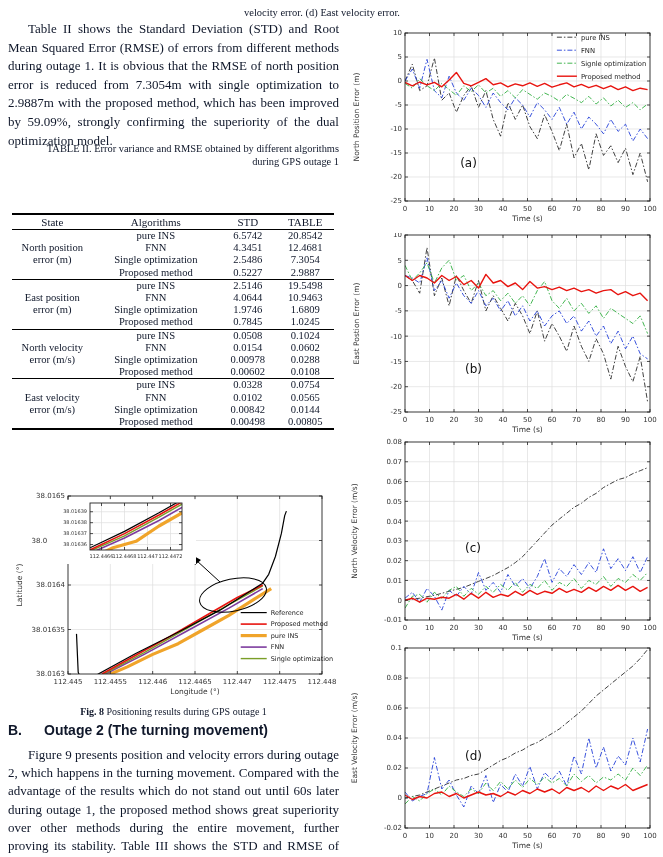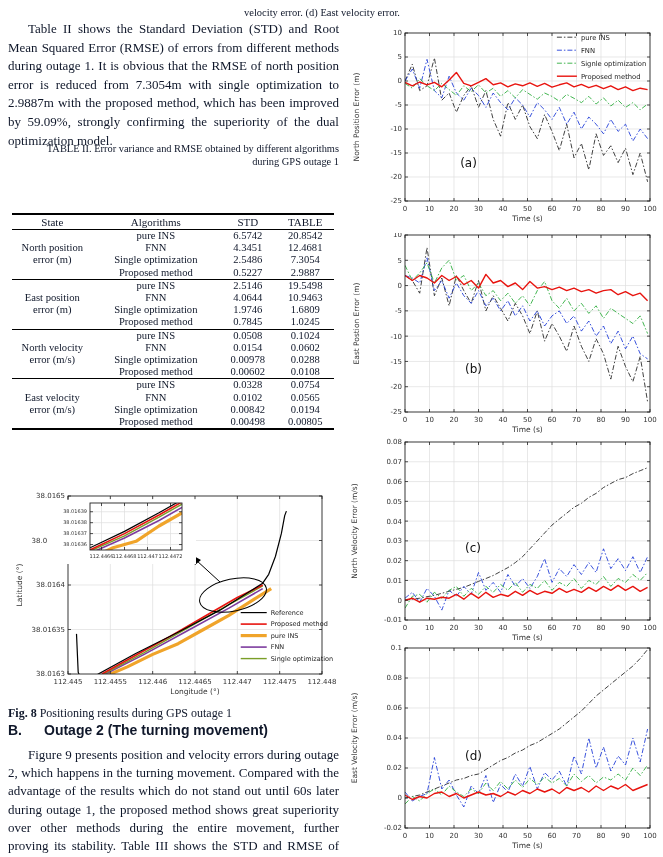--- a/index.html
+++ b/index.html
@@ -18,21 +18,21 @@
   table.datatable td{font-size:10.6px;line-height:12.2px;text-align:center;padding:0 2px;}
   table.datatable tr.group-start td{border-top:1px solid #000;}
   table.datatable tr.group-start.first td{border-top:none;}
   td.state{width:80px;}
   td.alg{width:128px;}
   td.num{width:55px;}
   .chartbox{background:#fff;}
   #chart-fig8{left:8px;top:492px;width:330px;height:212px;}
   #chart-fig8-inset{left:40px;top:8px;width:148px;height:64px;background:#fff;position:absolute;z-index:3;}
   #fig8-annot{left:0;top:0;width:330px;height:212px;z-index:2;pointer-events:none;}
-  .figcap{left:8px;top:706px;width:331px;font-size:12px;}
+  .figcap{left:8px;top:706px;width:331px;text-align:center;font-size:10px;}
   .headingB{left:8px;top:722px;width:331px;font-family:"Liberation Sans",sans-serif;
         font-weight:bold;font-size:14px;display:flex;gap:22px;}
   #chart-a{left:345px;top:24px;width:318px;height:208px;}
   #chart-b{left:345px;top:233px;width:318px;height:203px;}
   #chart-c{left:345px;top:437px;width:318px;height:204px;}
   #chart-d{left:345px;top:641px;width:318px;height:216px;}
   svg text{font-family:"DejaVu Sans","Liberation Sans",sans-serif;}
 </style>
 </head>
 <body>
@@ -128,21 +128,21 @@
           <td class="num">0.0754</td>
         </tr>
         <tr>
           <td class="alg">FNN</td>
           <td class="num">0.0102</td>
           <td class="num">0.0565</td>
         </tr>
         <tr>
           <td class="alg">Single optimization</td>
           <td class="num">0.00842</td>
-          <td class="num">0.0194</td>
+          <td class="num">0.0144</td>
         </tr>
         <tr>
           <td class="alg">Proposed method</td>
           <td class="num">0.00498</td>
           <td class="num">0.00805</td>
         </tr>
       </tbody>
   </table>
 
 

